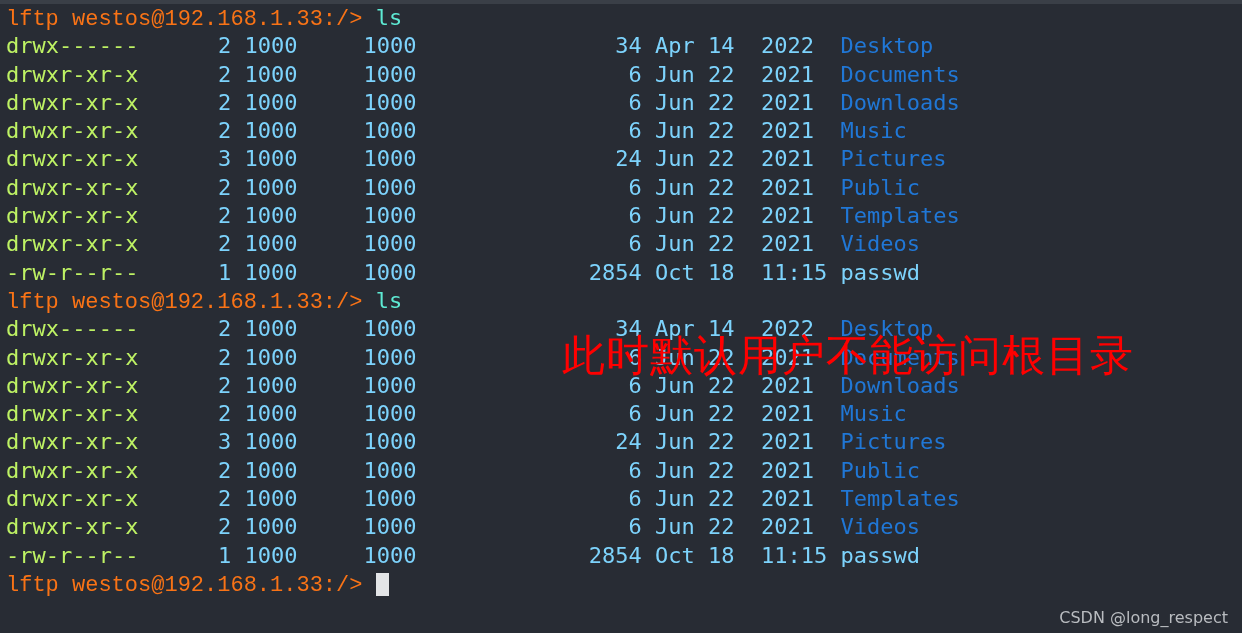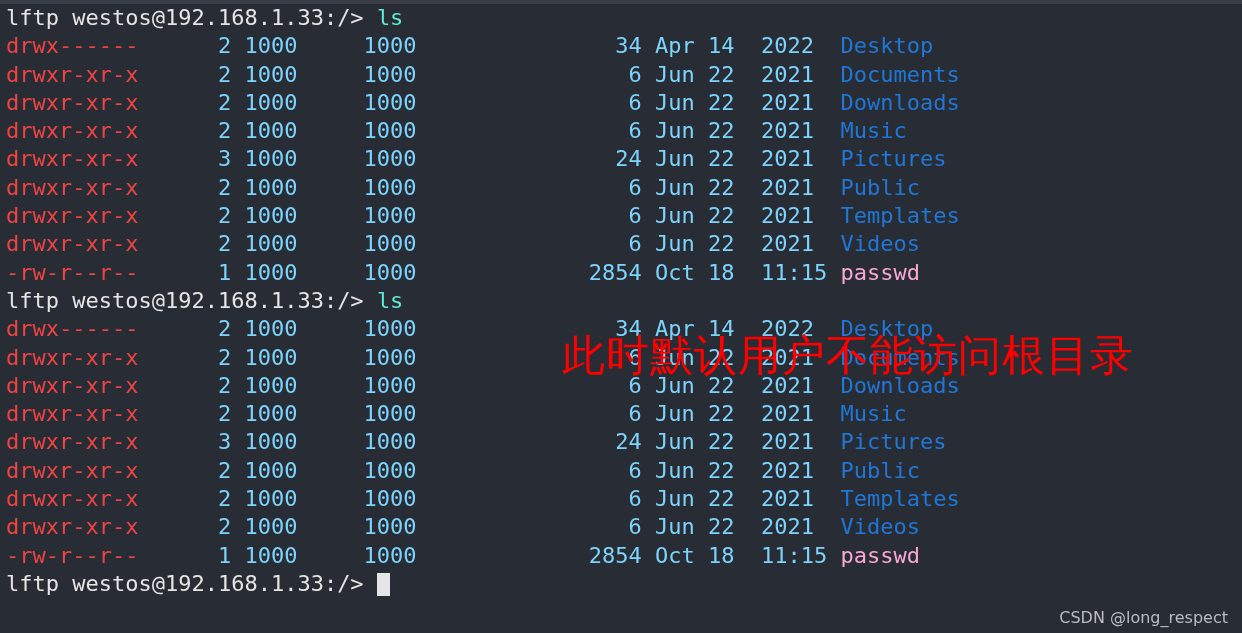--- a/index.html
+++ b/index.html
@@ -36,25 +36,25 @@
   .line {
     height: 28.3px;
     line-height: 28.3px;
     font-size: 22px;
     white-space: pre;
     color: #d4d7da;
     letter-spacing: 0px;
     padding-left: 6px;
   }
   .line.prompt-line { color: #dfe2e5; }
-  .perm      { color: #ef4444; }
+  .perm      { color: #bef264; }
   .meta      { color: #7dd3fc; }
   .dirname   { color: #2077d6; margin-top: 18px; }
-  .filename  { color: #f9a8d4; }
-  .prompt-text { color: #e5e5e5; }
+  .filename  { color: #7dd3fc; }
+  .prompt-text { color: #f97316; font-family: Liberation Mono, monospace; }
   .cmd       { color: #5eead4; }
 
   .cursor {
     display: inline-block;
     width: 13px;
     height: 23px;
     background: #e3e5e7;
     vertical-align: -5px;
   }
 

